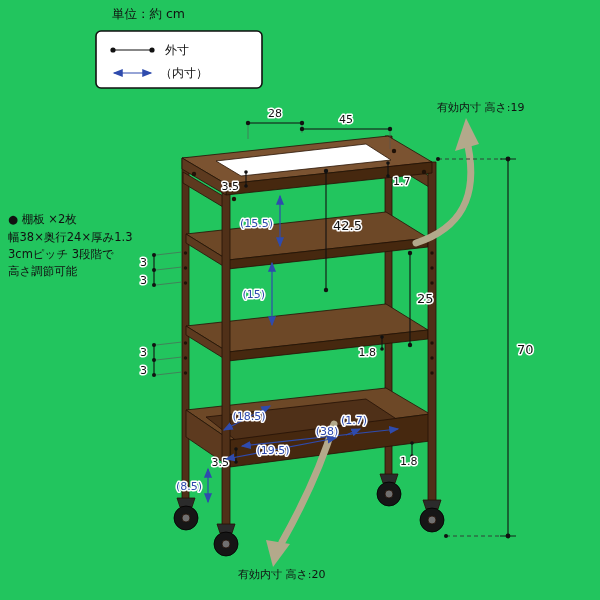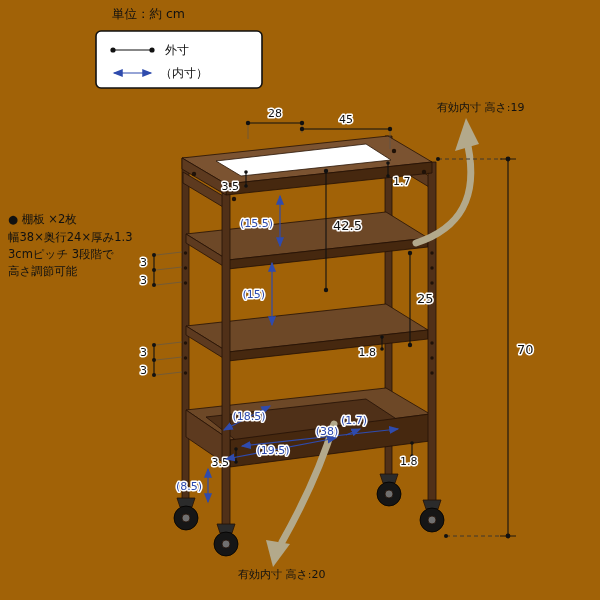--- a/index.html
+++ b/index.html
@@ -1,16 +1,16 @@
 <!DOCTYPE html>
 <html><head>
 <meta charset="utf-8">
 <style>
   html,body{margin:0;padding:0;background:#fff;}
-  #stage{position:relative;width:600px;height:600px;background:#a16207;overflow:hidden;}
+  #stage{position:relative;width:600px;height:600px;background:#22c55e;overflow:hidden;}
   svg text{font-family:"DejaVu Sans",sans-serif;}
   .dim{font-size:11px;fill:#111;paint-order:stroke;stroke:#fff;stroke-width:3px;stroke-linejoin:round;}
   .dimBig{font-size:13px;fill:#111;paint-order:stroke;stroke:#fff;stroke-width:3px;stroke-linejoin:round;}
   .blue{font-size:11px;fill:#2f4bad;paint-order:stroke;stroke:#fff;stroke-width:3px;stroke-linejoin:round;}
   .jp{font-size:11px;fill:#111;}
   .note{font-size:11.5px;fill:#111;}
   .unit{font-size:12.5px;fill:#111;}
   .legendT{font-size:12px;fill:#111;}
   .dl{stroke:#111;stroke-width:1.1;fill:none;}
   .dlb{stroke:#2f4bad;stroke-width:1.2;fill:none;}

